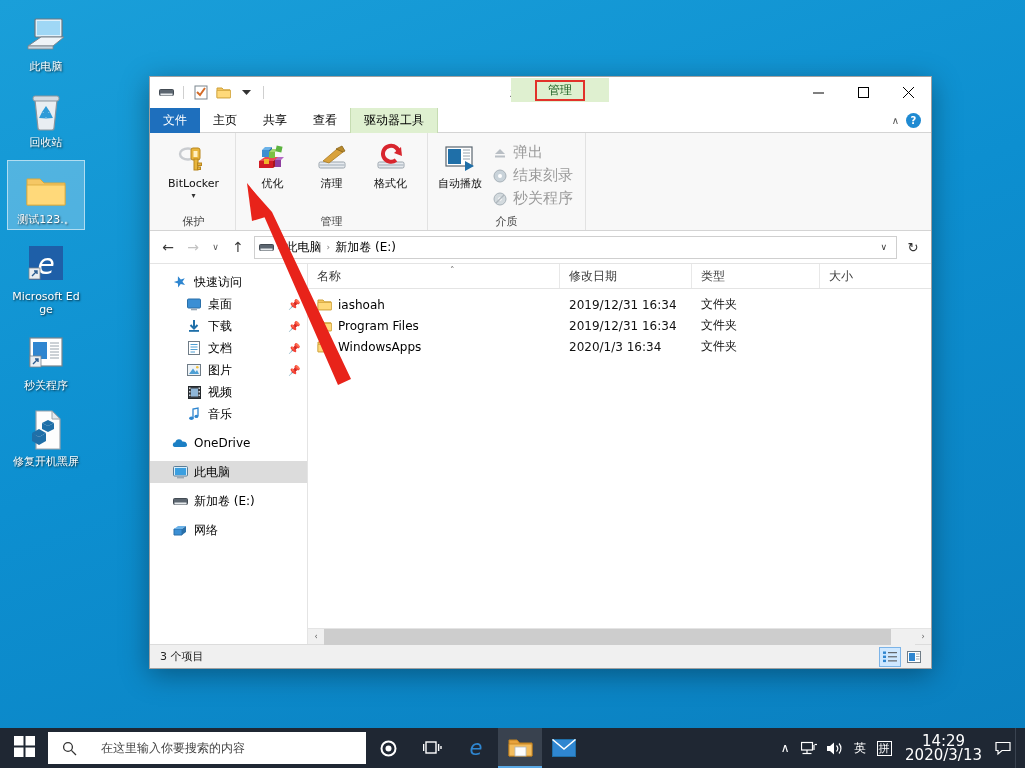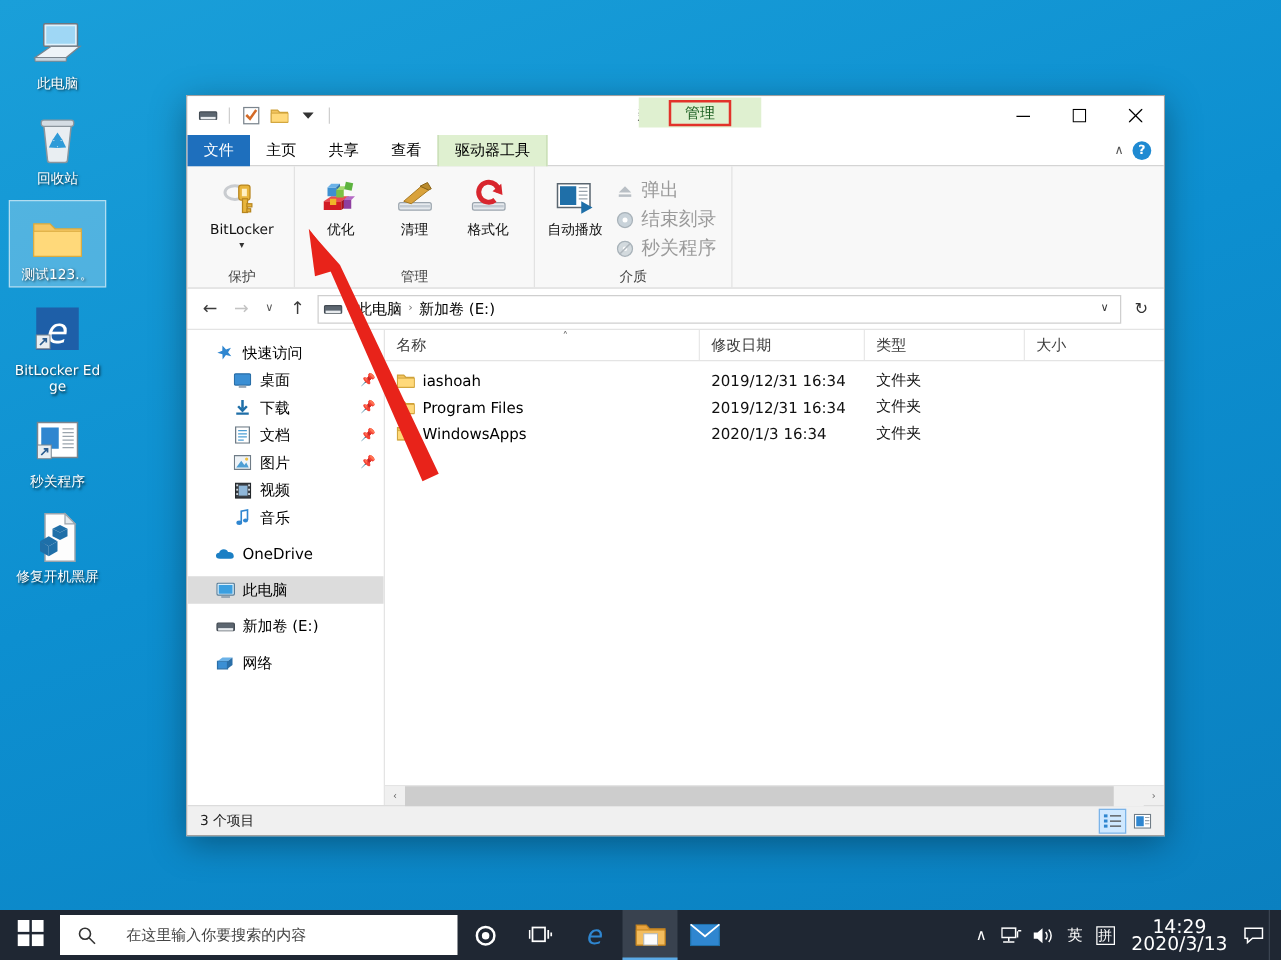--- a/index.html
+++ b/index.html
@@ -269,21 +269,21 @@
 
   <div class="desk-icon">
     <span class="glyph">
       <svg width="42" height="42" viewBox="0 0 42 42">
         <rect x="4" y="2" width="34" height="34" fill="#1e5fa8"></rect>
         <text x="21" y="30" font-size="28" font-family="DejaVu Sans, sans-serif" fill="#ffffff" text-anchor="middle" font-style="italic">e</text>
         <rect x="4" y="24" width="11" height="11" fill="#e9eef2" stroke="#7b858e" stroke-width="0.8"></rect>
         <path d="M7 32 l5 -5 M9 27 h3 v3" stroke="#2b5c8f" stroke-width="1.4" fill="none"></path>
       </svg>
     </span>
-    <div class="cap">BitLocker Edge</div>
+    <div class="cap">Microsoft Edge</div>
   </div>
 
   <div class="desk-icon">
     <span class="glyph">
       <svg width="40" height="40" viewBox="0 0 40 40">
         <rect x="4" y="3" width="32" height="28" fill="#ffffff" stroke="#7b858e" stroke-width="1.2"></rect>
         <rect x="7" y="7" width="14" height="17" fill="#2f86d0"></rect>
         <g stroke="#9aa4ad" stroke-width="1">
           <line x1="24" y1="8" x2="33" y2="8"></line>
             <line x1="24" y1="11" x2="33" y2="11"></line>

